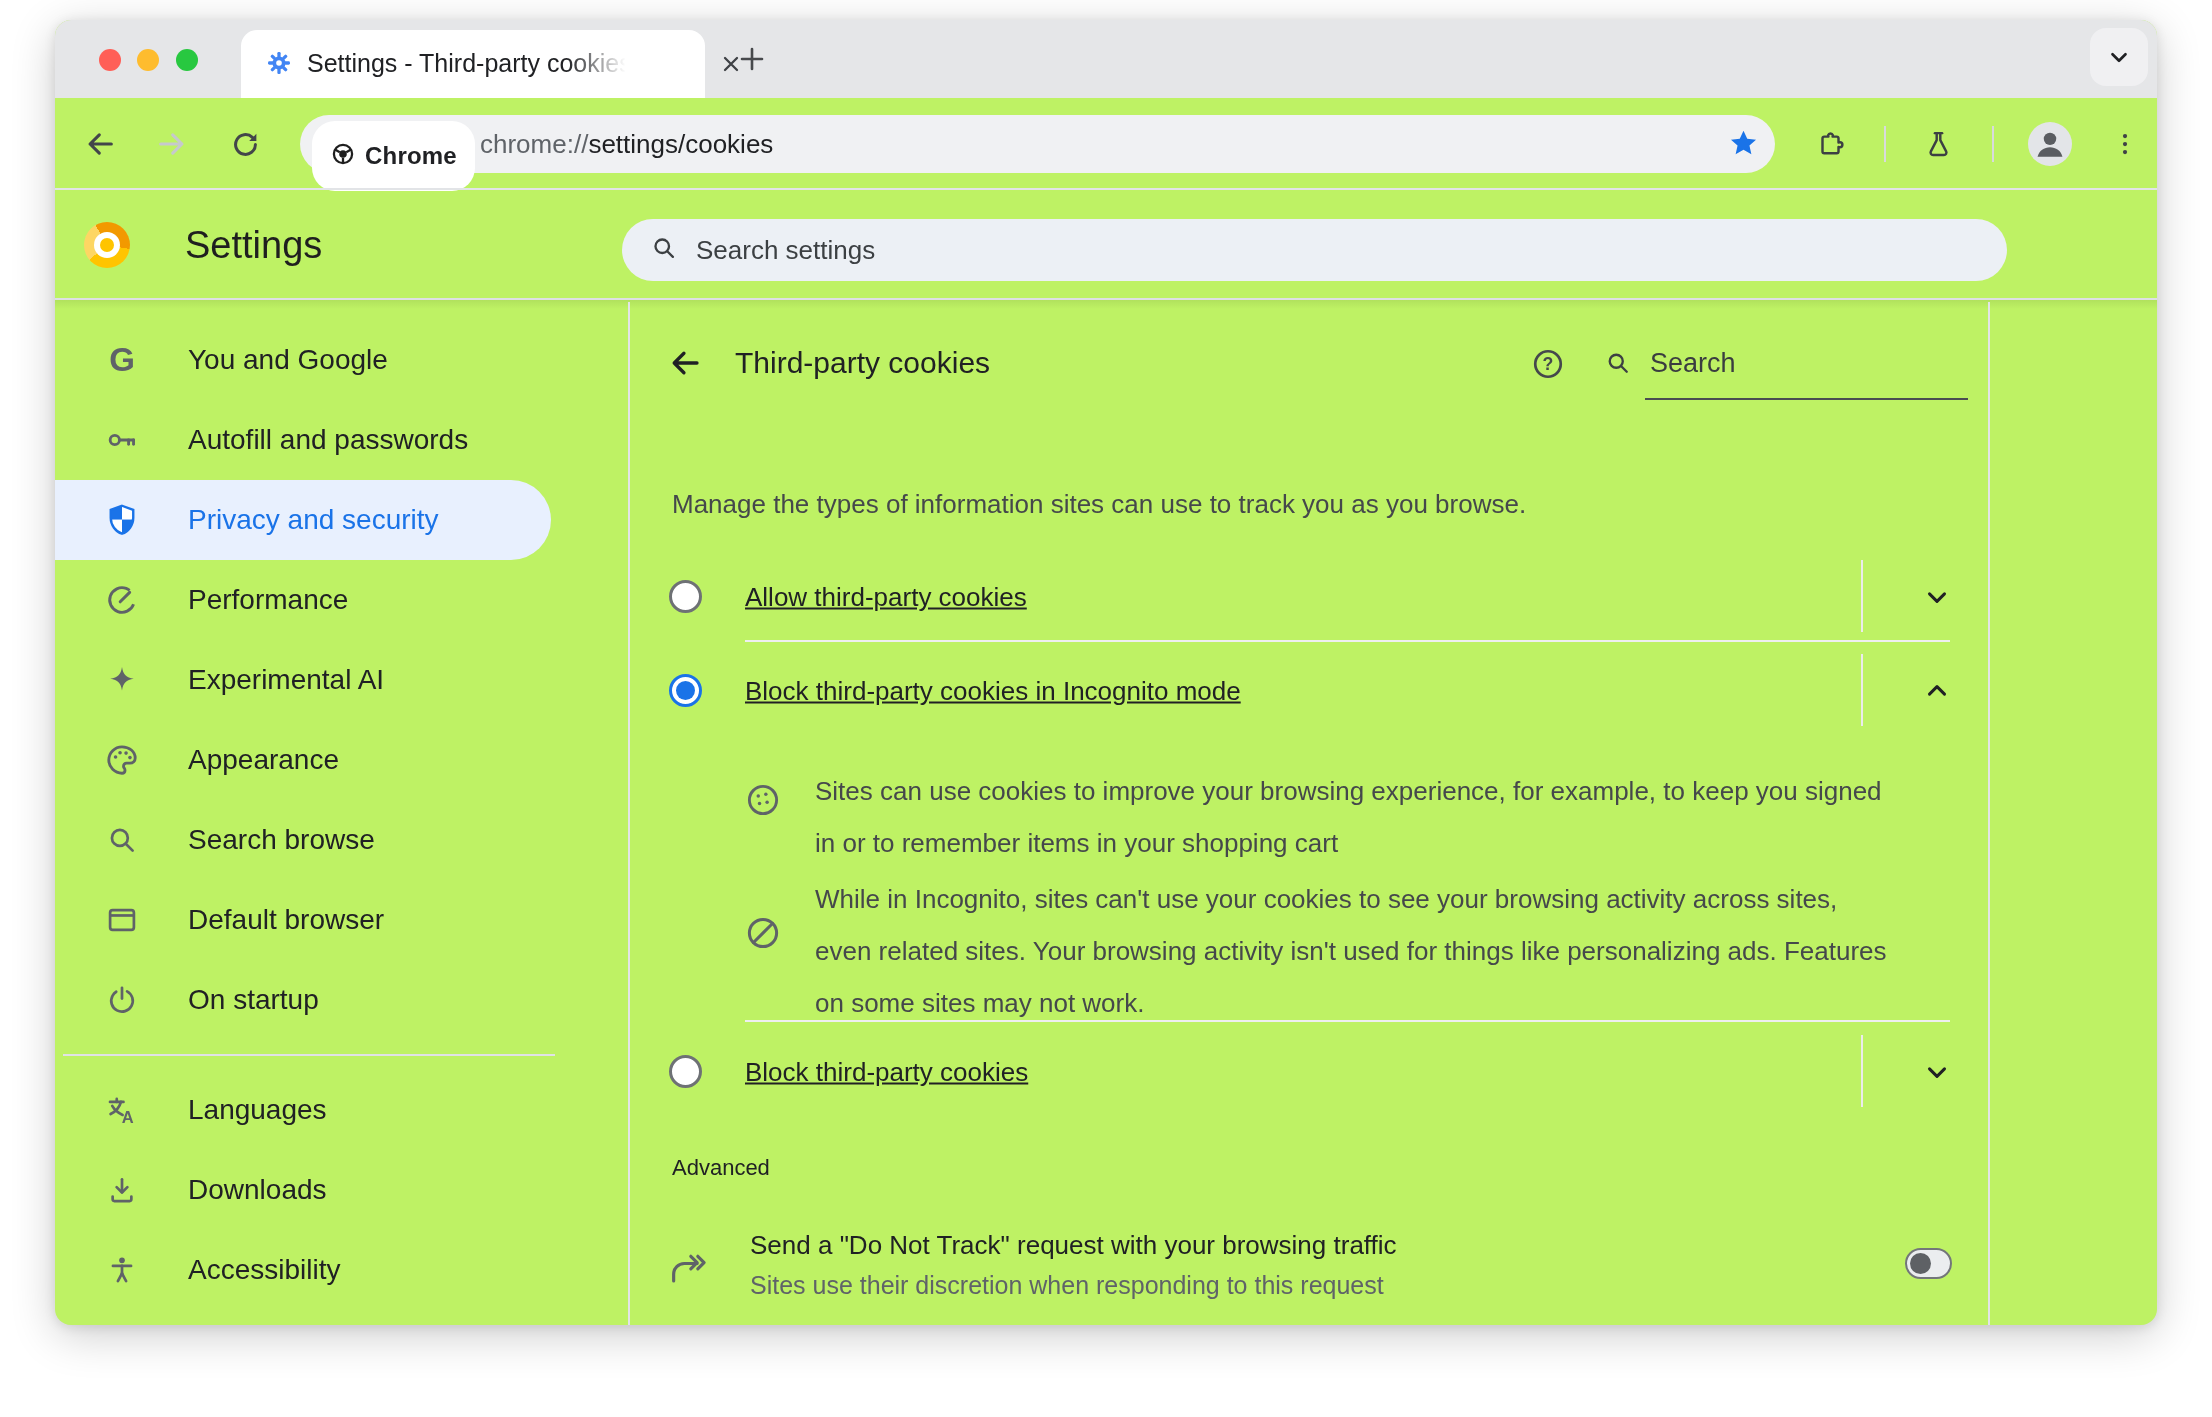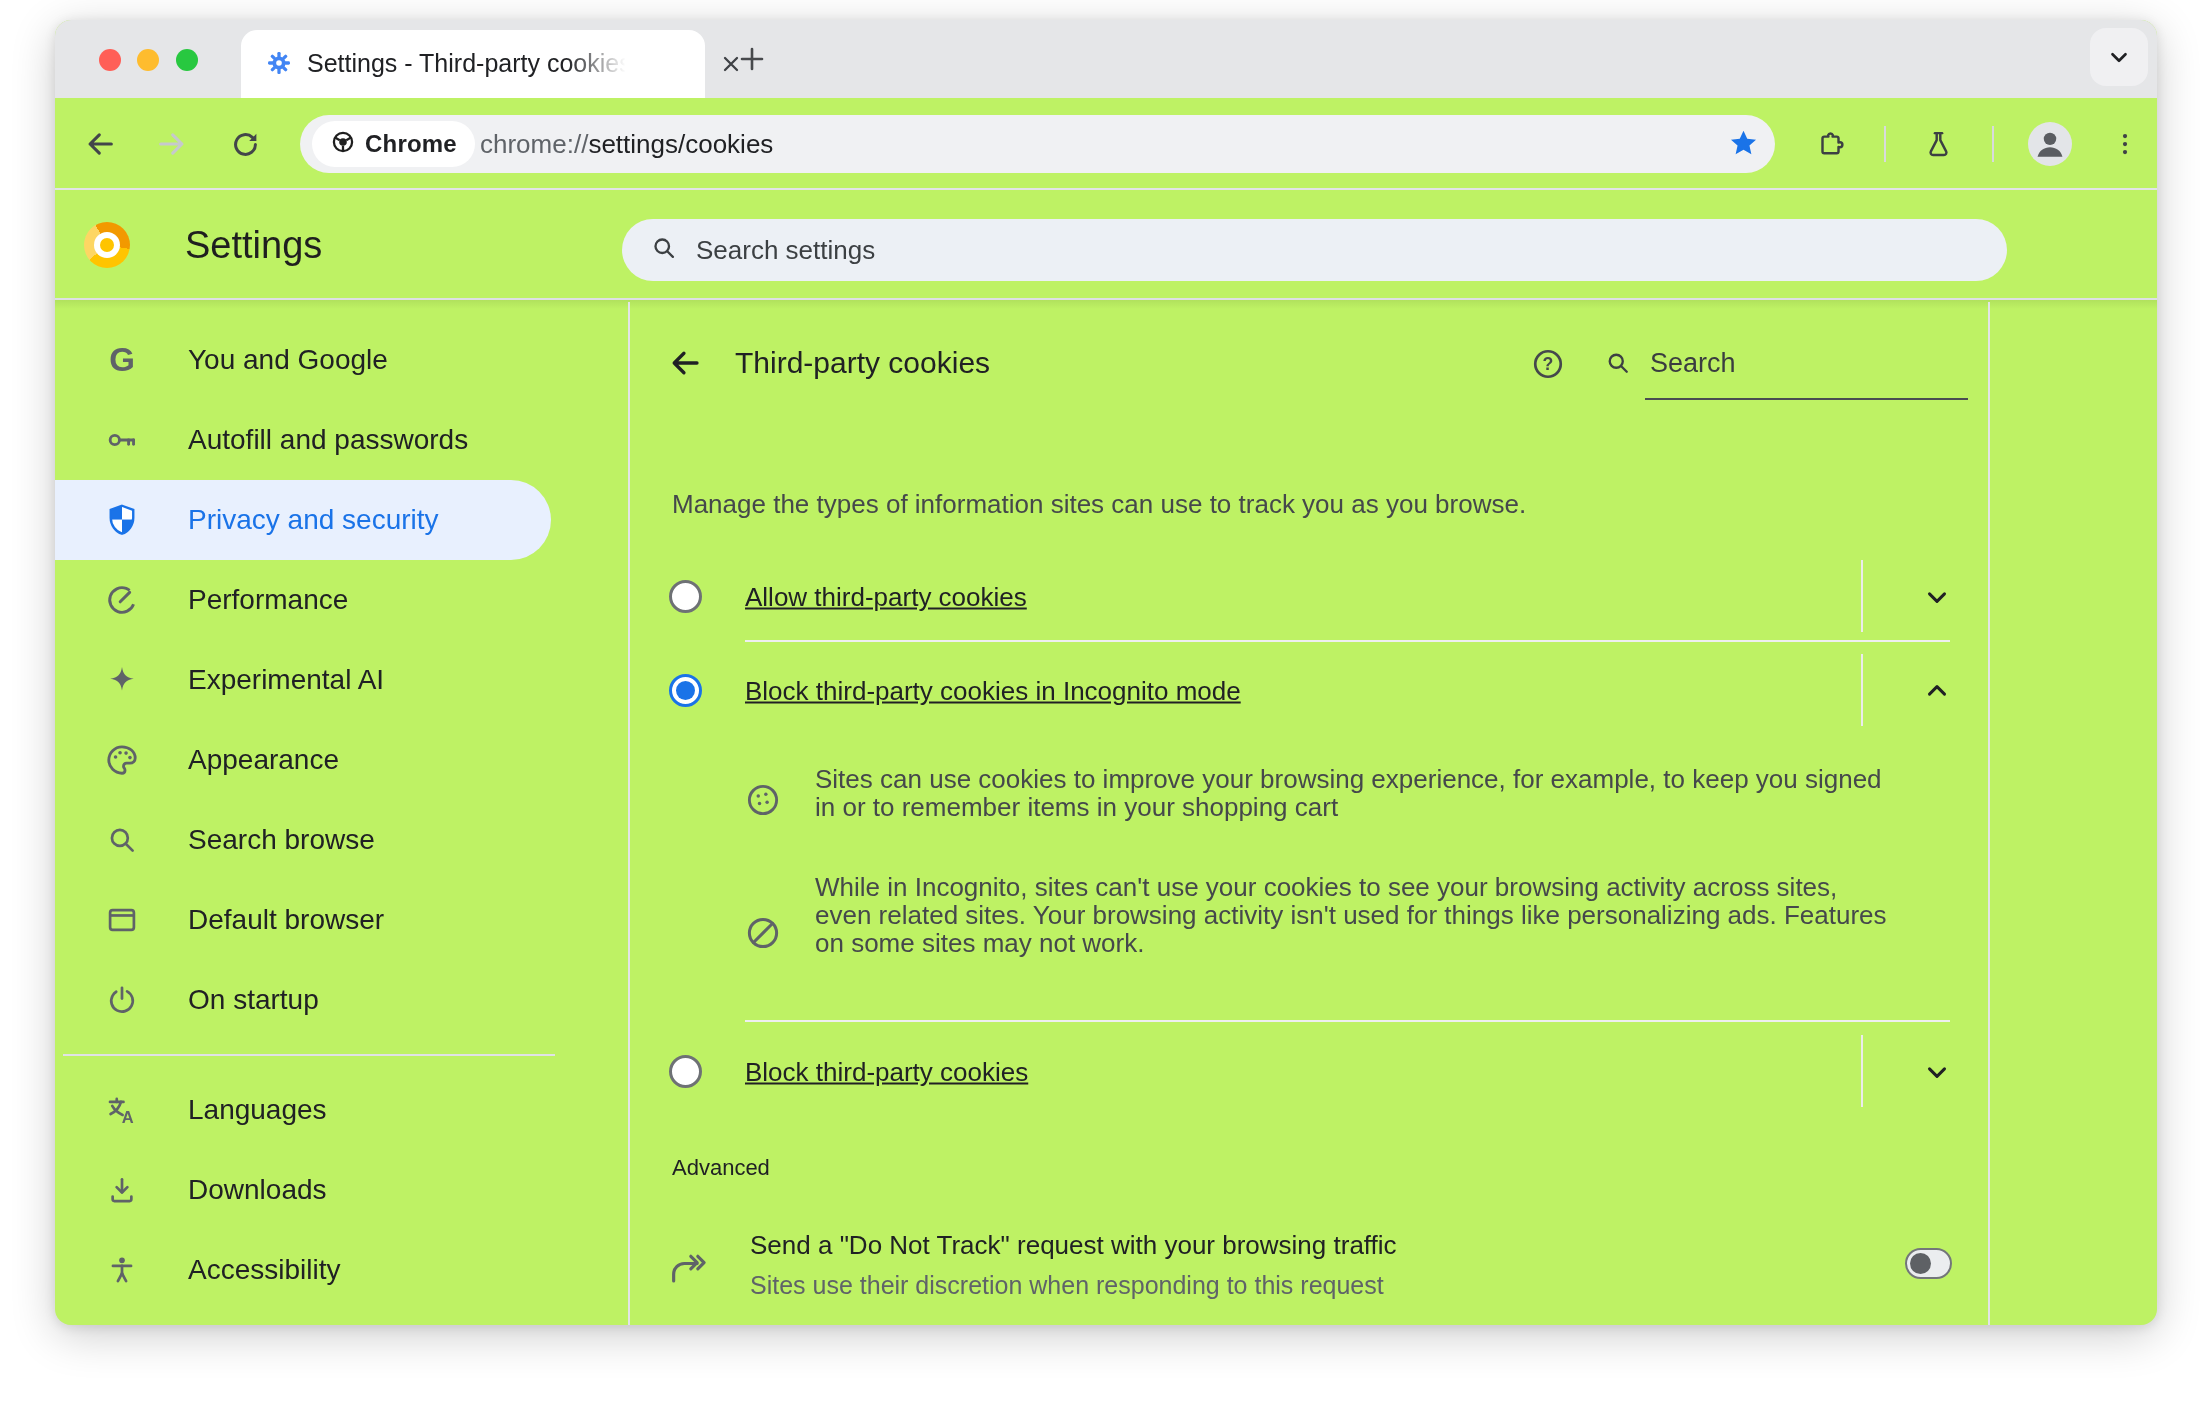--- a/index.html
+++ b/index.html
@@ -16,21 +16,21 @@
   .tab-title{position:absolute;left:66px;top:19px;font-size:25px;color:#202124;white-space:nowrap;
              max-width:350px;overflow:hidden;
              -webkit-mask-image:linear-gradient(90deg,#000 80%,transparent 98%);
              mask-image:linear-gradient(90deg,#000 80%,transparent 98%);}
   .iconbtn{display:flex;align-items:center;justify-content:center;}
   .chev-btn{position:absolute;left:2035px;top:8px;width:58px;height:58px;border-radius:16px;background:#F0F0F2;}
   
   .toolbar-line{position:absolute;left:0;top:168px;width:100%;height:2px;background:#E2E4E7;}
   .omnibox{position:absolute;left:245px;top:95px;width:1475px;height:58px;border-radius:29px;background:#F0F1F3;}
   .chip{position:absolute;left:12px;top:6px;height:46px;border-radius:23px;background:#fff;
-        display:flex;align-items:center;padding:0 18px;gap:9px;}
+        display:flex;align-items:center;padding:12px 18px;gap:9px;}
   .chip-label{font-size:24px;font-weight:700;color:#202124;letter-spacing:.2px;}
   .url{position:absolute;left:180px;top:50%;transform:translateY(-50%);font-size:26px;white-space:nowrap;}
   .url .scheme{color:#5F6368;} .url .path{color:#202124;}
   .tb-divider{position:absolute;top:106px;width:2px;height:36px;background:#D8DADD;}
   
   .sh-line{position:absolute;left:0;top:278px;width:100%;height:2px;background:#DEE0E3;}
   .settings-title{position:absolute;left:130px;top:225px;font-size:38px;color:#1F1F1F;}
   .logo{position:absolute;left:29px;top:202px;width:46px;height:46px;border-radius:50%;
         background:conic-gradient(from -30deg,#F29900 0deg 130deg,#FFC400 130deg 260deg,#FDD663 260deg 360deg);}
   .logo::before{content:"";position:absolute;left:10px;top:10px;width:26px;height:26px;border-radius:50%;background:#fff;}
@@ -47,21 +47,21 @@
             display:flex;align-items:center;justify-content:center;}
   .nav-label{position:absolute;left:133px;top:50%;transform:translateY(-50%);font-size:28px;color:#202124;white-space:nowrap;}
   .nav-pill{position:absolute;left:0;top:460px;width:496px;height:80px;background:#E8F0FE;border-radius:0 40px 40px 0;}
   .nav-sep{position:absolute;left:8px;top:1034px;width:492px;height:2px;background:#E0E2E5;}
   .col-border{position:absolute;top:282px;height:1023px;width:2px;background:#E2E4E7;}
   .g-letter{font-size:33px;font-weight:700;color:#5F6368;}
   
   .page-title{position:absolute;left:680px;top:343px;font-size:30px;color:#202124;white-space:nowrap;}
   .intro{position:absolute;left:617px;top:469px;font-size:26px;color:#45484B;white-space:pre-line;}
   .opt-label{position:absolute;left:690px;font-size:26px;color:#202124;white-space:nowrap;text-decoration:underline;}
-  .para{position:absolute;left:760px;font-size:26px;line-height:28px;color:#45484B;white-space:pre-line;}
+  .para{position:absolute;left:760px;font-size:26px;line-height:52px;color:#45484B;white-space:pre-line;}
   .row-sep{position:absolute;left:690px;width:1205px;height:2px;background:#EEEFF0;}
   .opt-vsep{position:absolute;left:1806px;width:2px;height:72px;background:#EBEBEC;}
   .radio{position:absolute;left:614px;width:33px;height:33px;border:3px solid #6E7175;border-radius:50%;box-sizing:border-box;background:#fff;}
   .radio.checked{border-color:#1A73E8;}
   .radio.checked::after{content:"";position:absolute;inset:4px;border-radius:50%;background:#1A73E8;}
   .advanced{position:absolute;left:617px;top:1135px;font-size:22px;color:#202124;}
   .dnt-title{position:absolute;left:695px;top:1210px;font-size:26px;color:#202124;white-space:nowrap;}
   .dnt-sub{position:absolute;left:695px;top:1251px;font-size:25px;color:#5F6368;white-space:nowrap;}
   .toggle{position:absolute;left:1850px;top:1228px;width:47px;height:31px;border:2px solid #73767A;border-radius:17px;
           background:#EBEDEF;box-sizing:border-box;}

